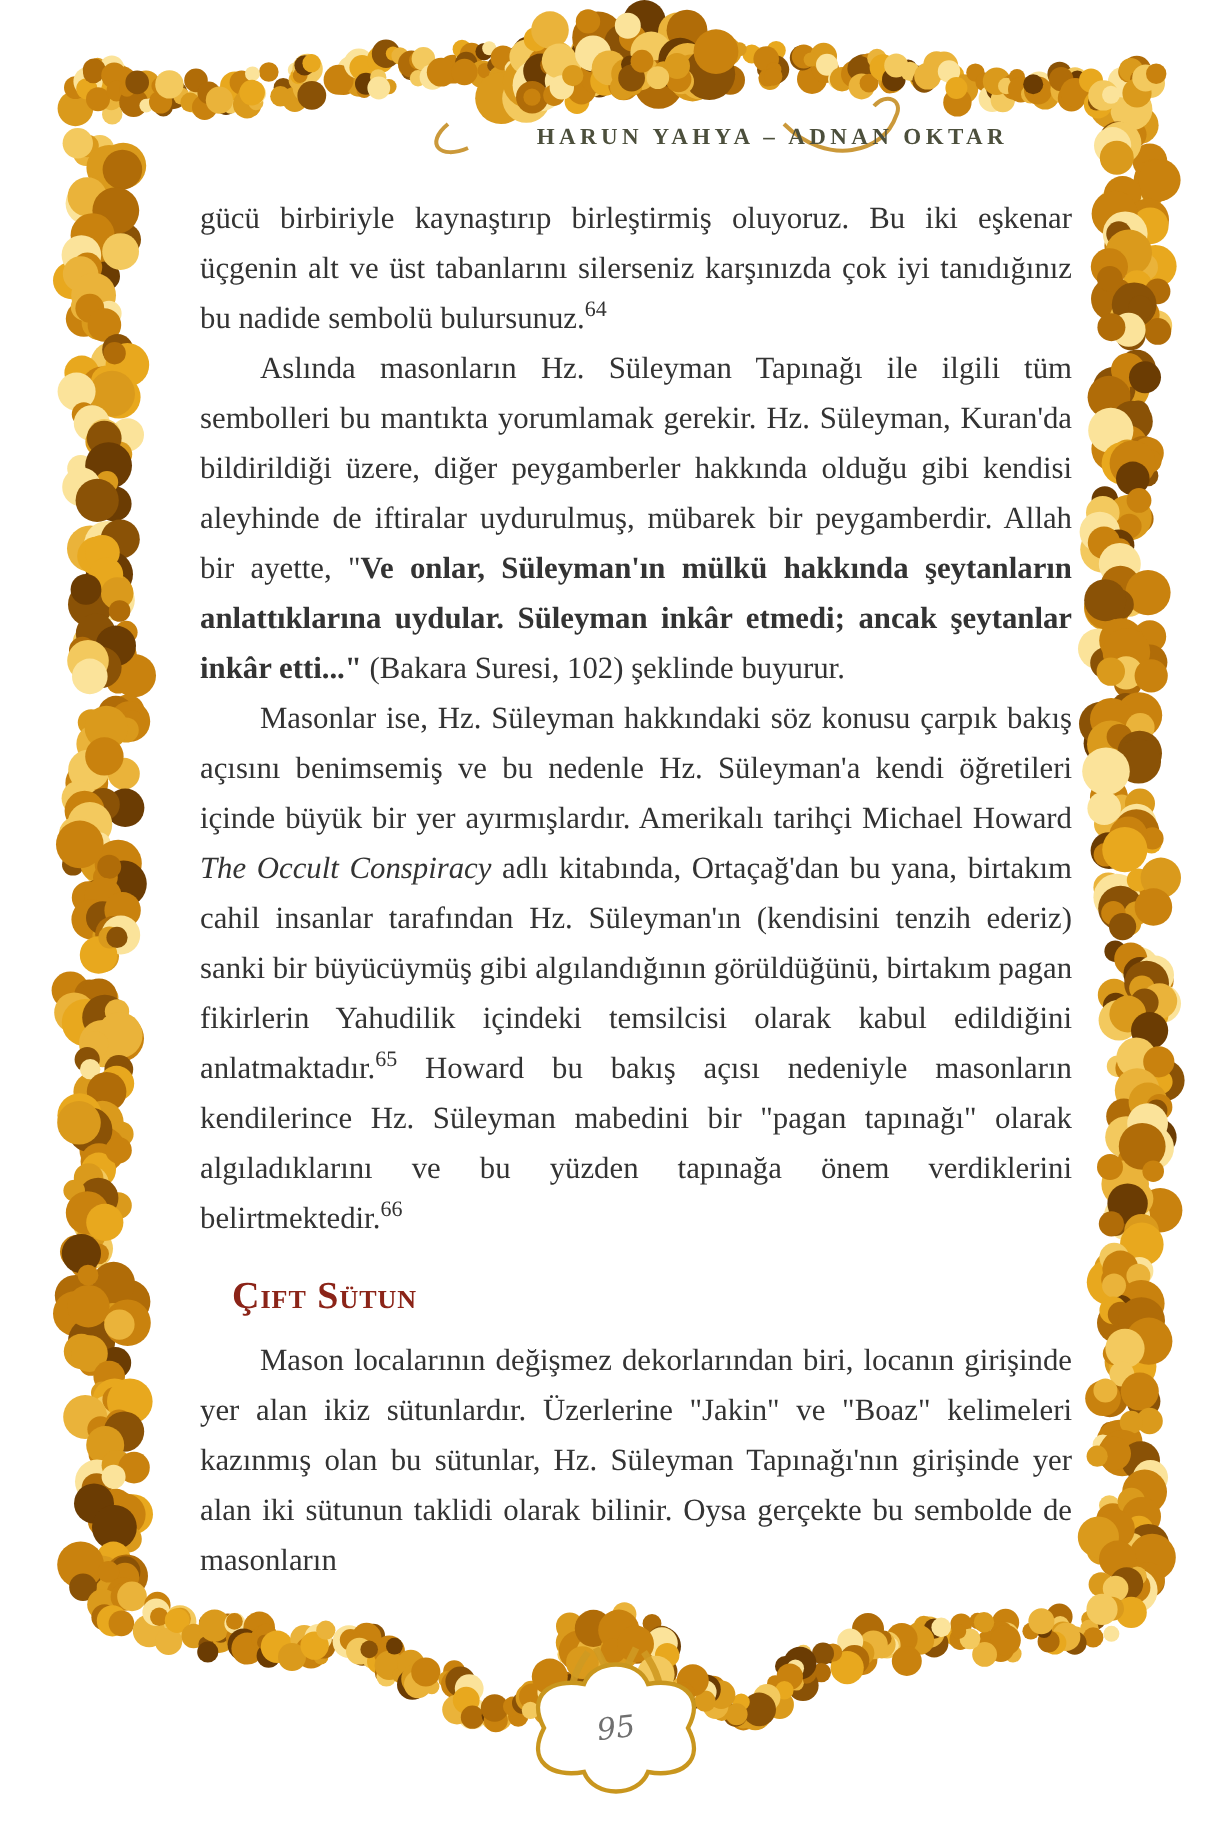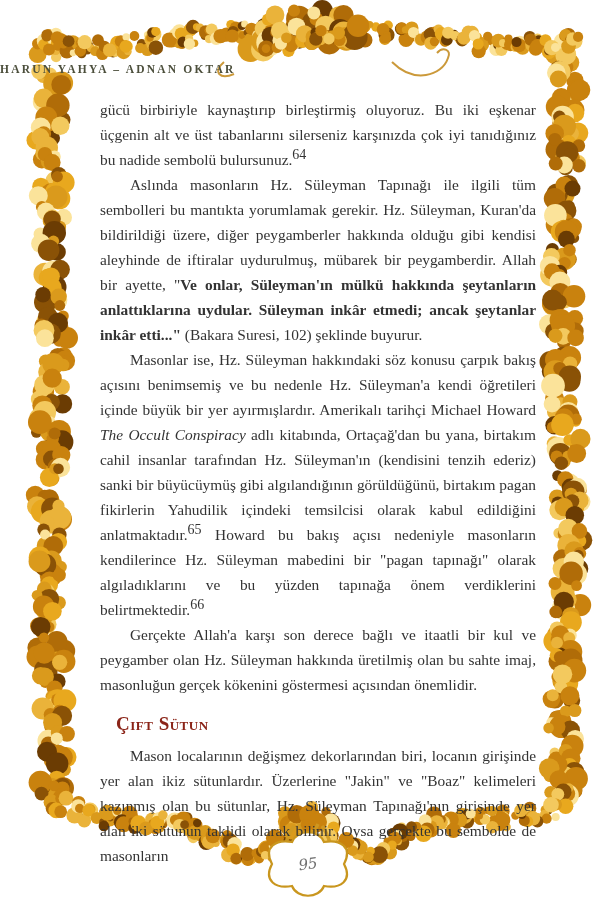--- a/index.html
+++ b/index.html
@@ -9,36 +9,36 @@
     background:#ffffff;
     overflow:hidden;
     font-family:"Liberation Serif", serif;
   }
   .frame-svg{
     position:absolute;left:0;top:0;width:616px;height:912px;
     z-index:1;pointer-events:none;
   }
   .running-header{
     position:absolute;left:0;top:59px;width:504px;
-    text-align:left;z-index:2;
+    text-align:right;z-index:2;
   }
   .running-header span{
     font-family:"Liberation Serif", serif;
     font-size:11.5px;letter-spacing:2.2px;
     color:#4c4f3c;font-weight:600;
   }
   .body-text{
     position:absolute;left:100px;top:97px;width:436px;
     z-index:2;
     font-size:15.4px;line-height:25px;color:#333333;
     text-align:justify;
   }
   .body-text p{margin:0;padding:0;}
   .body-text p.indent{text-indent:30px;}
-  .body-text sup{font-size:14px;line-height:0;vertical-align:super;}
+  .body-text sup{font-size:11px;line-height:0;vertical-align:super;}
   .body-text b{font-weight:700;}
   .body-text i{}
   .section-heading{
     font-family:Liberation Serif, serif;
     font-variant:small-caps;
     font-weight:700;
     font-size:19px;
     color:#8b2418;
     margin:14px 0 7px 16px;
     letter-spacing:0.5px;
@@ -1113,18 +1113,17 @@
   </svg>
 
   <div class="running-header">
     <span>HARUN YAHYA – ADNAN OKTAR</span>
   </div>
 
   <div class="body-text">
       <p class="para"><span>gücü birbiriyle kaynaştırıp birleştirmiş oluyoruz. Bu iki eşkenar üçgenin alt ve üst tabanlarını silerseniz karşınızda çok iyi tanıdığınız bu nadide sembolü bulursunuz.</span><sup>64</sup></p>
       <p class="para indent"><span>Aslında masonların Hz. Süleyman Tapınağı ile ilgili tüm sembolleri bu mantıkta yorumlamak gerekir. Hz. Süleyman, Kuran'da bildirildiği üzere, diğer peygamberler hakkında olduğu gibi kendisi aleyhinde de iftiralar uydurulmuş, mübarek bir peygamberdir. Allah bir ayette, "</span><b>Ve onlar, Süleyman'ın mülkü hakkında şeytanların anlattıklarına uydular. Süleyman inkâr etmedi; ancak şeytanlar inkâr etti..."</b><span> (Bakara Suresi, 102) şeklinde buyurur.</span></p>
       <p class="para indent"><span>Masonlar ise, Hz. Süleyman hakkındaki söz konusu çarpık bakış açısını benimsemiş ve bu nedenle Hz. Süleyman'a kendi öğretileri içinde büyük bir yer ayırmışlardır. Amerikalı tarihçi Michael Howard </span><i>The Occult Conspiracy</i><span> adlı kitabında, Ortaçağ'dan bu yana, birtakım cahil insanlar tarafından Hz. Süleyman'ın (kendisini tenzih ederiz) sanki bir büyücüymüş gibi algılandığının görüldüğünü, birtakım pagan fikirlerin Yahudilik içindeki temsilcisi olarak kabul edildiğini anlatmaktadır.</span><sup>65</sup><span> Howard bu bakış açısı nedeniyle masonların kendilerince Hz. Süleyman mabedini bir "pagan tapınağı" olarak algıladıklarını ve bu yüzden tapınağa önem verdiklerini belirtmektedir.</span><sup>66</sup></p>
-      <p class="para indent"><span>Gerçekte Allah'a karşı son derece bağlı ve itaatli bir kul ve peygamber olan Hz. Süleyman hakkında üretilmiş olan bu sahte imaj, masonluğun gerçek kökenini göstermesi açısından önemlidir.</span></p>
       <h2 class="section-heading">Çift Sütun</h2>
       <p class="para indent"><span>Mason localarının değişmez dekorlarından biri, locanın girişinde yer alan ikiz sütunlardır. Üzerlerine "Jakin" ve "Boaz" kelimeleri kazınmış olan bu sütunlar, Hz. Süleyman Tapınağı'nın girişinde yer alan iki sütunun taklidi olarak bilinir. Oysa gerçekte bu sembolde de masonların</span></p>
     </div>
 
 </div>
 
 </body></html>

